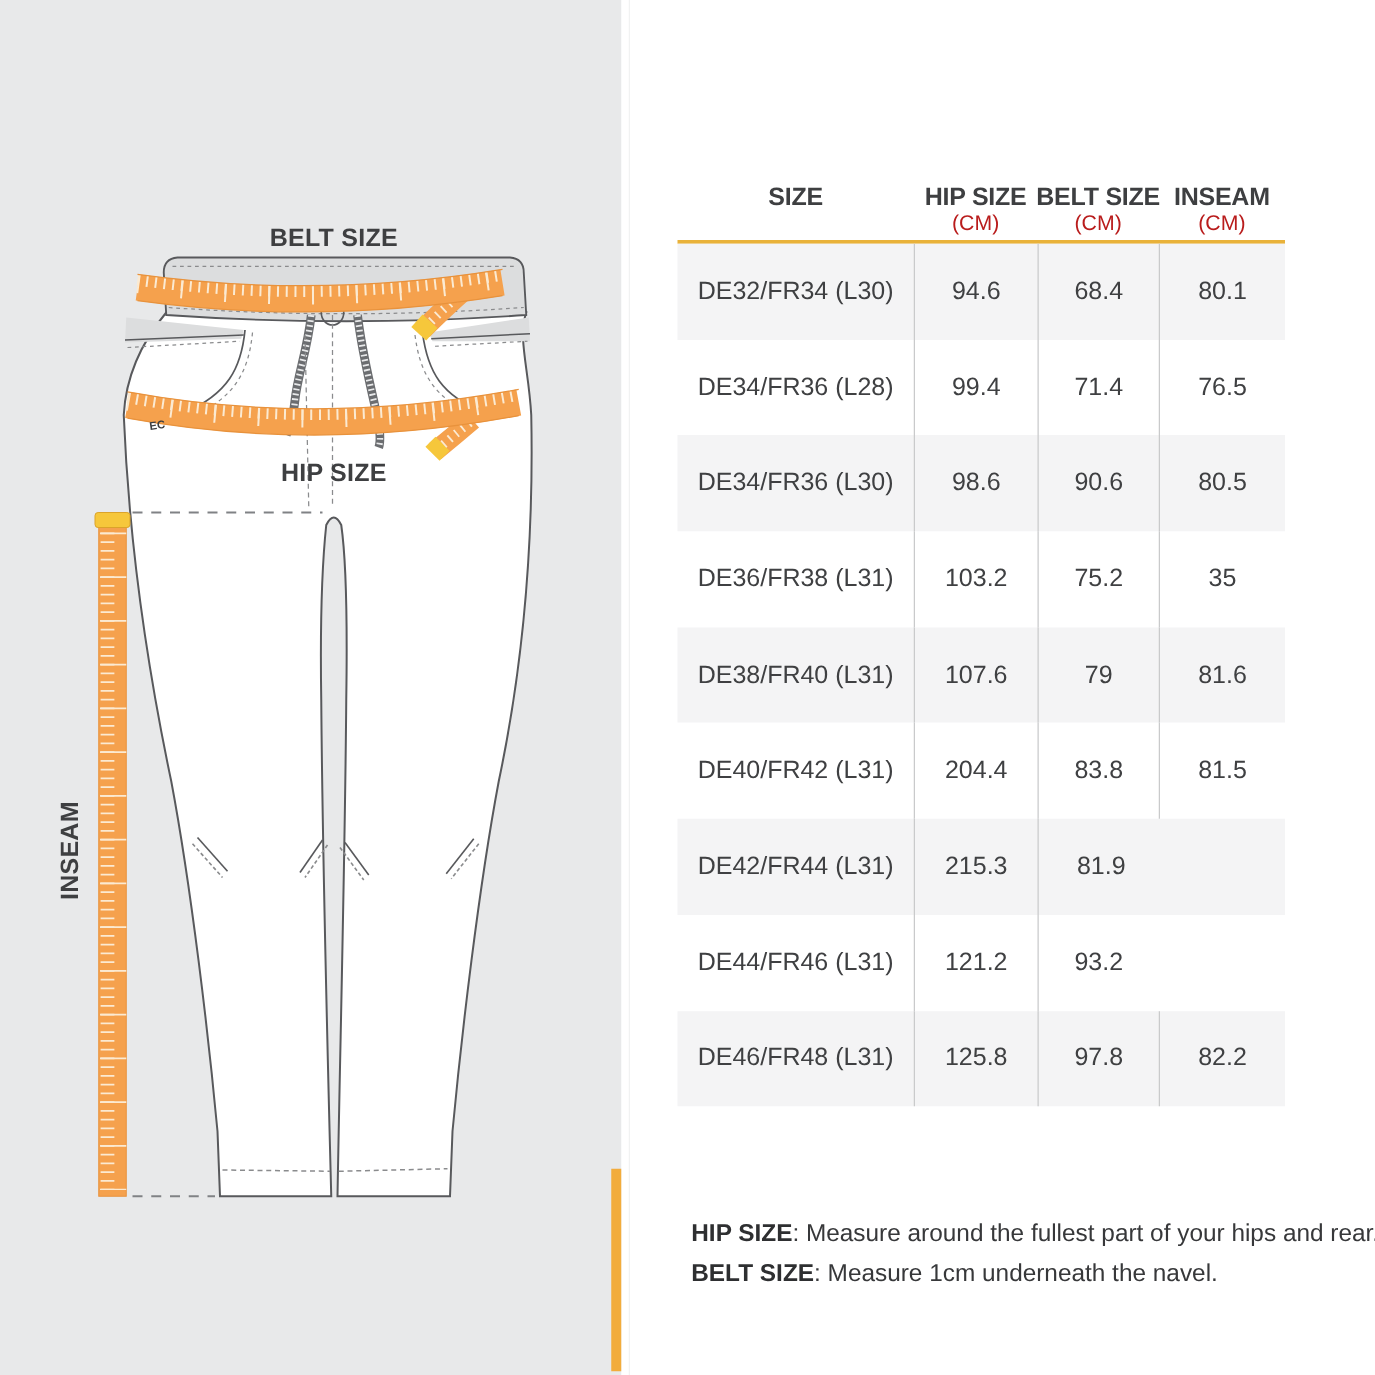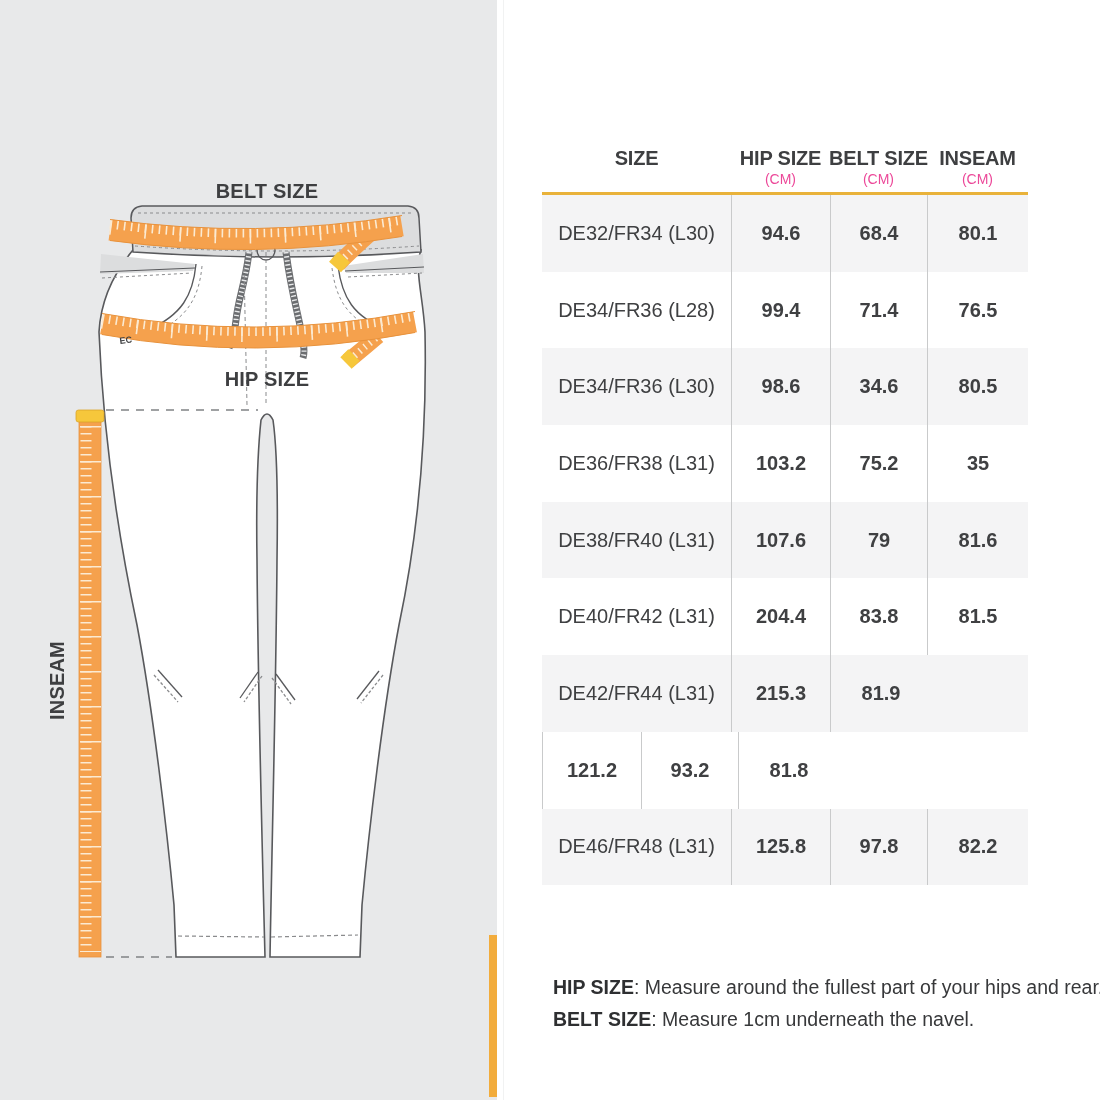--- a/index.html
+++ b/index.html
@@ -19,34 +19,34 @@
   #hip-label{left:147px;top:368px;width:240px;}
   #inseam-label{
     left:-3px;top:669px;width:120px;
     transform:rotate(-90deg);transform-origin:center;
   }
   
   #table-wrap{position:absolute;left:542px;top:132px;width:486px;margin-top:14px;}
   .thead{display:flex;align-items:flex-end;}
   .th{display:flex;flex-direction:column;align-items:center;justify-content:flex-end;}
   .th-label{font-weight:bold;font-size:20px;color:#3E3F41;letter-spacing:-.2px;white-space:nowrap;line-height:24px;}
-  .th-unit{font-size:14px;color:#ec4899;line-height:18px;height:18px;}
+  .th-unit{font-size:17px;color:#b91c1c;line-height:18px;height:18px;}
   .gold-line{height:3px;background:#E9B23A;margin-top:4px;}
   .col0{width:189px;}
   .col1{width:99px;}
   .col2{width:97px;}
   .col3{width:101px;}
   .tbody{display:block;}
   .tr{display:flex;height:76.7px;}
   .tr.stripe{background:#F4F4F5;text-align:center;}
   .td{
     display:flex;align-items:center;justify-content:center;
     font-size:20px;color:#3F4042;white-space:nowrap;box-sizing:border-box;
   }
-  .tr .td.col1,.tr .td.col2,.tr .td.col3{border-left:1px solid #C9CACB;font-weight:bold;}
+  .tr .td.col1,.tr .td.col2,.tr .td.col3{border-left:1px solid #C9CACB;}
   
   #footnotes{position:absolute;left:553px;top:971px;width:520px;}
   .footnote{font-size:19.5px;color:#37383A;line-height:32px;white-space:nowrap;}
   .footnote b{color:#2E2F31;}
   
   #accent-bar{position:absolute;left:489px;top:935px;width:8px;height:162px;background:#F2AC3C;}
 </style>
 </head>
 <body>
 
@@ -193,21 +193,21 @@
         </div>
         <div class="tr">
           <div class="td col0">DE34/FR36 (L28)</div>
           <div class="td col1">99.4</div>
           <div class="td col2">71.4</div>
           <div class="td col3">76.5</div>
         </div>
         <div class="tr stripe">
           <div class="td col0">DE34/FR36 (L30)</div>
           <div class="td col1">98.6</div>
-          <div class="td col2">34.6</div>
+          <div class="td col2">90.6</div>
           <div class="td col3">80.5</div>
         </div>
         <div class="tr">
           <div class="td col0">DE36/FR38 (L31)</div>
           <div class="td col1">103.2</div>
           <div class="td col2">75.2</div>
           <div class="td col3">35</div>
         </div>
         <div class="tr stripe">
           <div class="td col0">DE38/FR40 (L31)</div>
@@ -220,23 +220,23 @@
           <div class="td col1">204.4</div>
           <div class="td col2">83.8</div>
           <div class="td col3">81.5</div>
         </div>
         <div class="tr stripe">
           <div class="td col0">DE42/FR44 (L31)</div>
           <div class="td col1">215.3</div>
           <div class="td col3">81.9</div>
         </div>
         <div class="tr">
+          <div class="td col0">DE44/FR46 (L31)</div>
           <div class="td col1">121.2</div>
           <div class="td col2">93.2</div>
-          <div class="td col3">81.8</div>
         </div>
         <div class="tr stripe">
           <div class="td col0">DE46/FR48 (L31)</div>
           <div class="td col1">125.8</div>
           <div class="td col2">97.8</div>
           <div class="td col3">82.2</div>
         </div>
       </div>
   </div>
 

